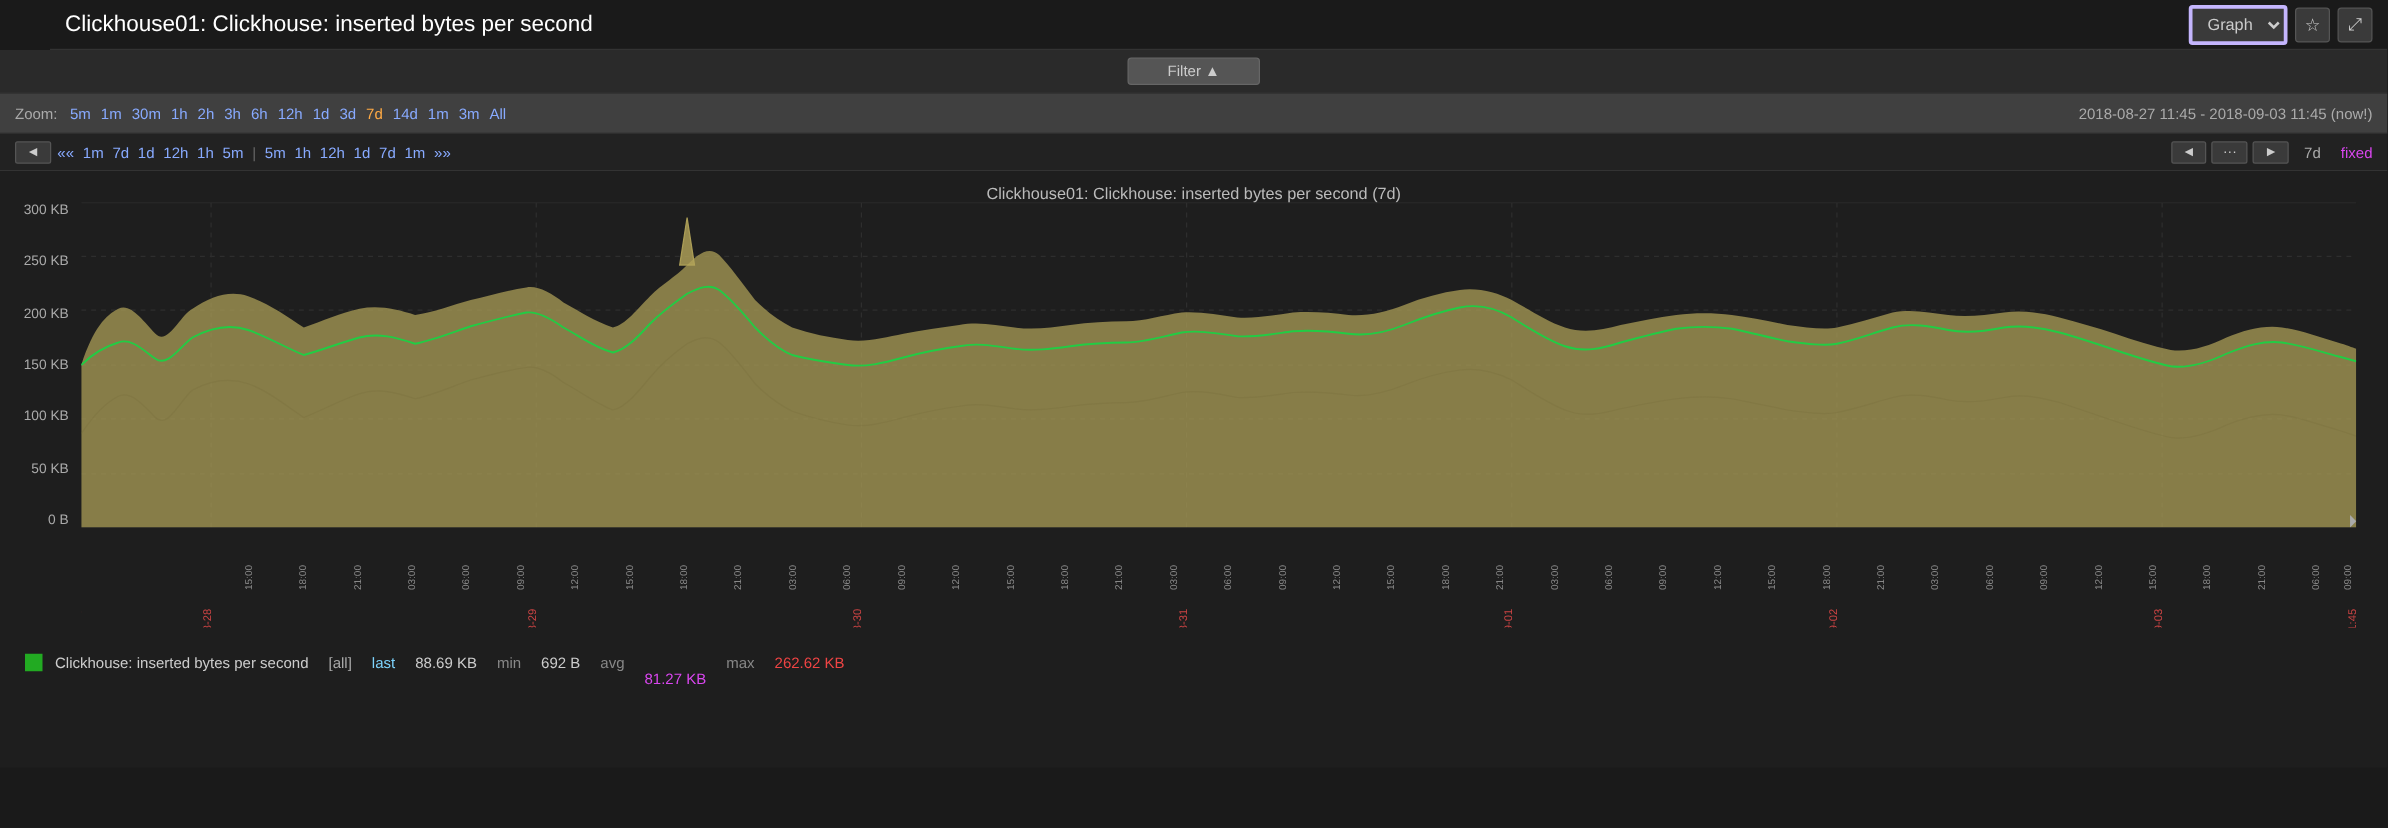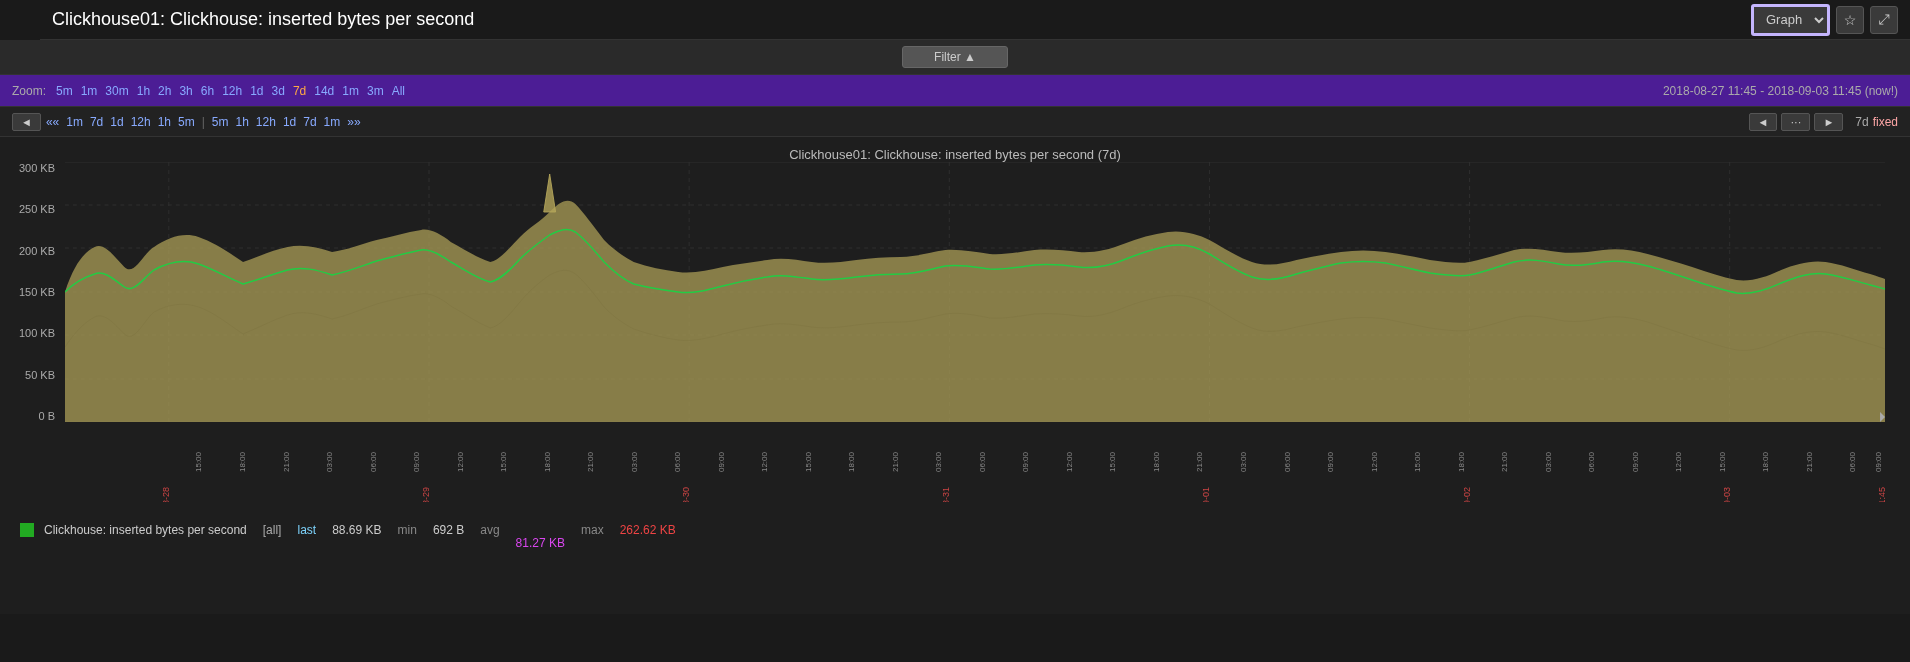--- a/index.html
+++ b/index.html
@@ -69,21 +69,21 @@
       color: #ccc;
       border: 1px solid #666;
       padding: 3px 31px;
       font-size: 12px;
       cursor: pointer;
       border-radius: 3px;
     }
 
     
     #zoom-bar {
-      background: #4c1d95;
+      background: #404040;
       padding: 6px 12px;
       display: flex;
       align-items: center;
       justify-content: space-between;
       border-bottom: 1px solid #333;
       height: 32px;
     }
     #zoom-left {
       display: flex;
       align-items: center;
@@ -267,21 +267,21 @@
     <a class="nav-link">1d</a>
     <a class="nav-link">7d</a>
     <a class="nav-link">1m</a>
     <a class="nav-link">»»</a>
   </div>
   <div id="nav-right">
     <button class="nav-btn">◄</button>
     <button class="nav-btn">···</button>
     <button class="nav-btn">►</button>
     <span style="color:#aaa; margin-left:8px;">7d</span>
-    <span style="color:#fca5a5;">fixed</span>
+    <span style="color:#d946ef;margin-left:12px;">fixed</span>
   </div>
 </div>
 
 <div id="chart-container">
   <div id="chart-title">Clickhouse01: Clickhouse: inserted bytes per second (7d)</div>
 
   <div style="position:relative; height:280px;">
 
     <div id="y-axis">
       <span>300 KB</span>

